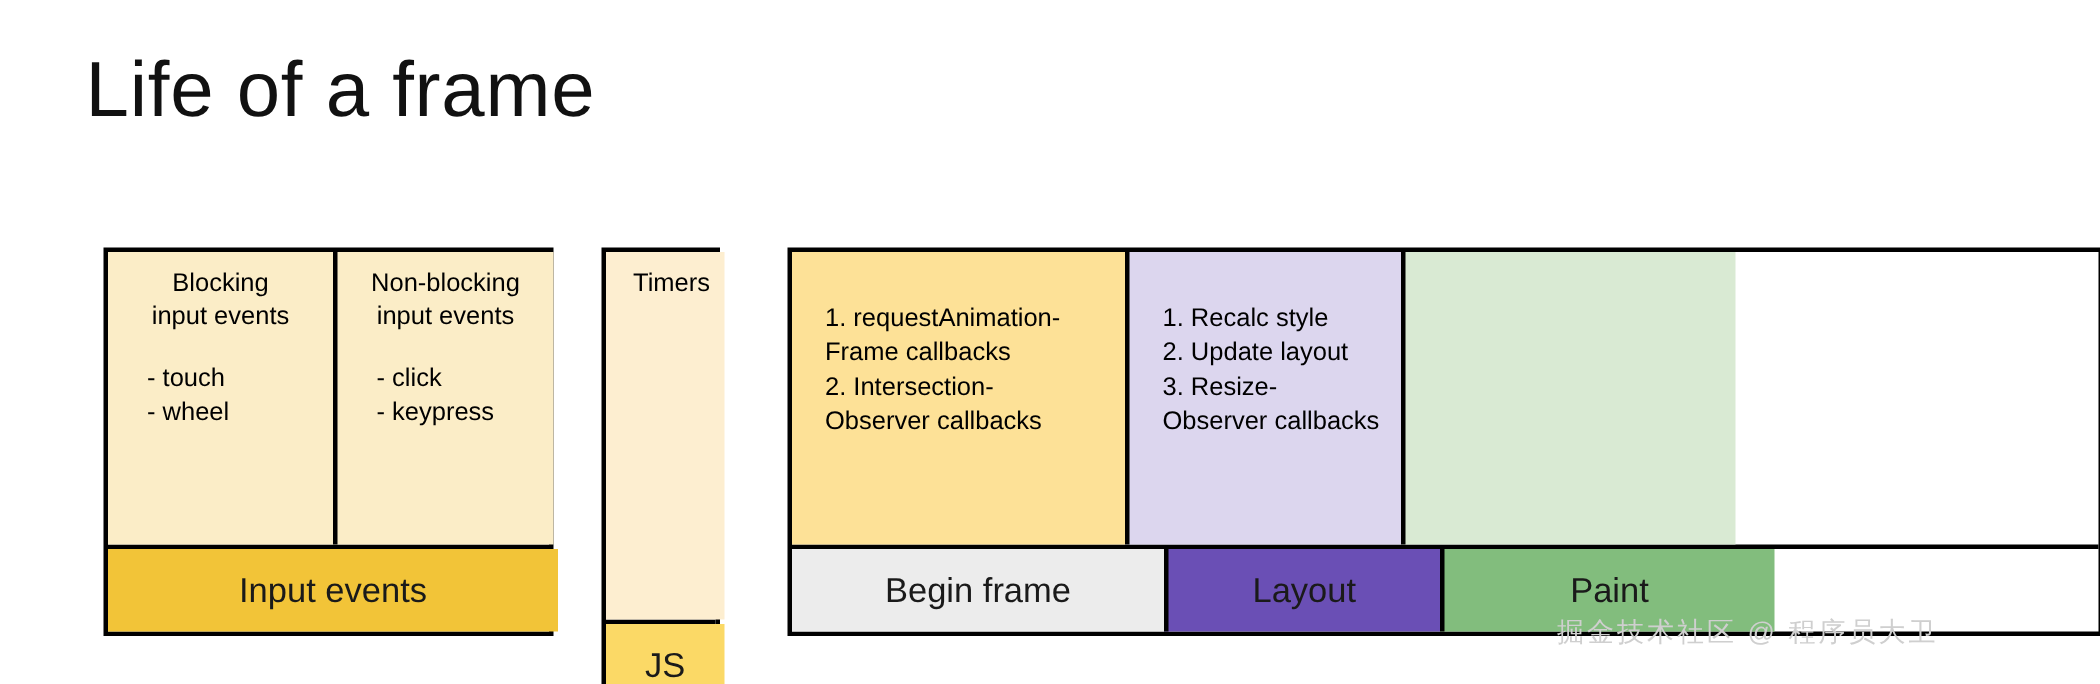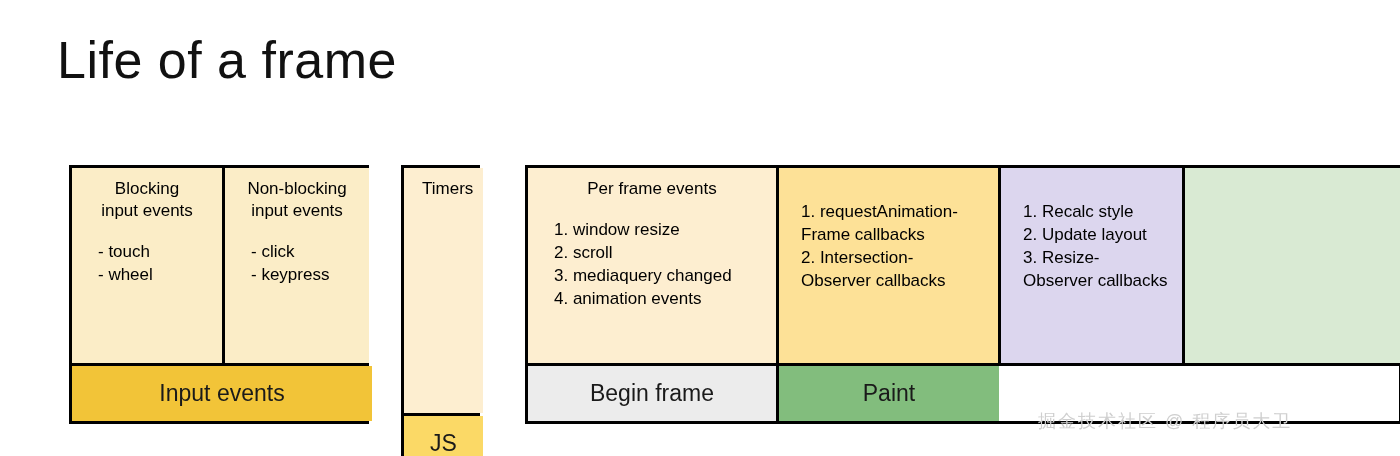--- a/index.html
+++ b/index.html
@@ -160,28 +160,20 @@
         </div>
       </div>
       <div class="group-footer" style="border-top-color: rgb(0, 0, 0);">
         <div class="cell-foot" style="width: 79px; flex: 0 0 79px; background: rgb(251, 217, 102); border-left-color: rgb(0, 0, 0);">
           <span>JS</span>
         </div>
       </div>
     </div>
     <div class="group" style="left: 489px; top: 165px; width: 877px; height: 259px; border-color: rgb(0, 0, 0);">
       <div class="group-body">
-        <div class="cell-body" style="width: 248px; flex: 0 0 248px; background: rgb(253, 238, 208); border-left-color: rgb(0, 0, 0);">
-          <div class="cell-title">Per frame events</div>
-          <div class="spacer-sm"></div>
-          <div class="cell-list">1. window resize
-2. scroll
-3. mediaquery changed
-4. animation events</div>
-        </div>
         <div class="cell-body" style="width: 222px; flex: 0 0 222px; background: rgb(253, 225, 151); border-left-color: rgb(0, 0, 0);">
           <div class="spacer-md"></div>
           <div class="cell-list tight">1. requestAnimation-
 Frame callbacks
 2. Intersection-
 Observer callbacks</div>
         </div>
         <div class="cell-body" style="width: 184px; flex: 0 0 184px; background: rgb(220, 214, 238); border-left-color: rgb(0, 0, 0);">
           <div class="spacer-md"></div>
           <div class="cell-list tight">1. Recalc style
@@ -190,20 +182,23 @@
 Observer callbacks</div>
         </div>
         <div class="cell-body" style="width: 223px; flex: 0 0 223px; background: rgb(217, 234, 211); border-left-color: rgb(0, 0, 0);">
           <div class="spacer-md"></div>
         </div>
       </div>
       <div class="group-footer" style="border-top-color: rgb(0, 0, 0);">
         <div class="cell-foot" style="width: 248px; flex: 0 0 248px; background: rgb(236, 236, 236); border-left-color: rgb(0, 0, 0);">
           <span>Begin frame</span>
         </div>
+        <div class="cell-foot" style="width: 184px; flex: 0 0 184px; background: rgb(106, 79, 181); border-left-color: rgb(0, 0, 0);">
+          <span>Layout</span>
+        </div>
         <div class="cell-foot" style="width: 223px; flex: 0 0 223px; background: rgb(130, 189, 125); border-left-color: rgb(0, 0, 0);">
           <span>Paint</span>
         </div>
       </div>
     </div>
   </div>
 
 <div id="watermark" style="color: rgb(207, 207, 207);">掘金技术社区 @ 程序员大卫</div>
 
 </body></html>

